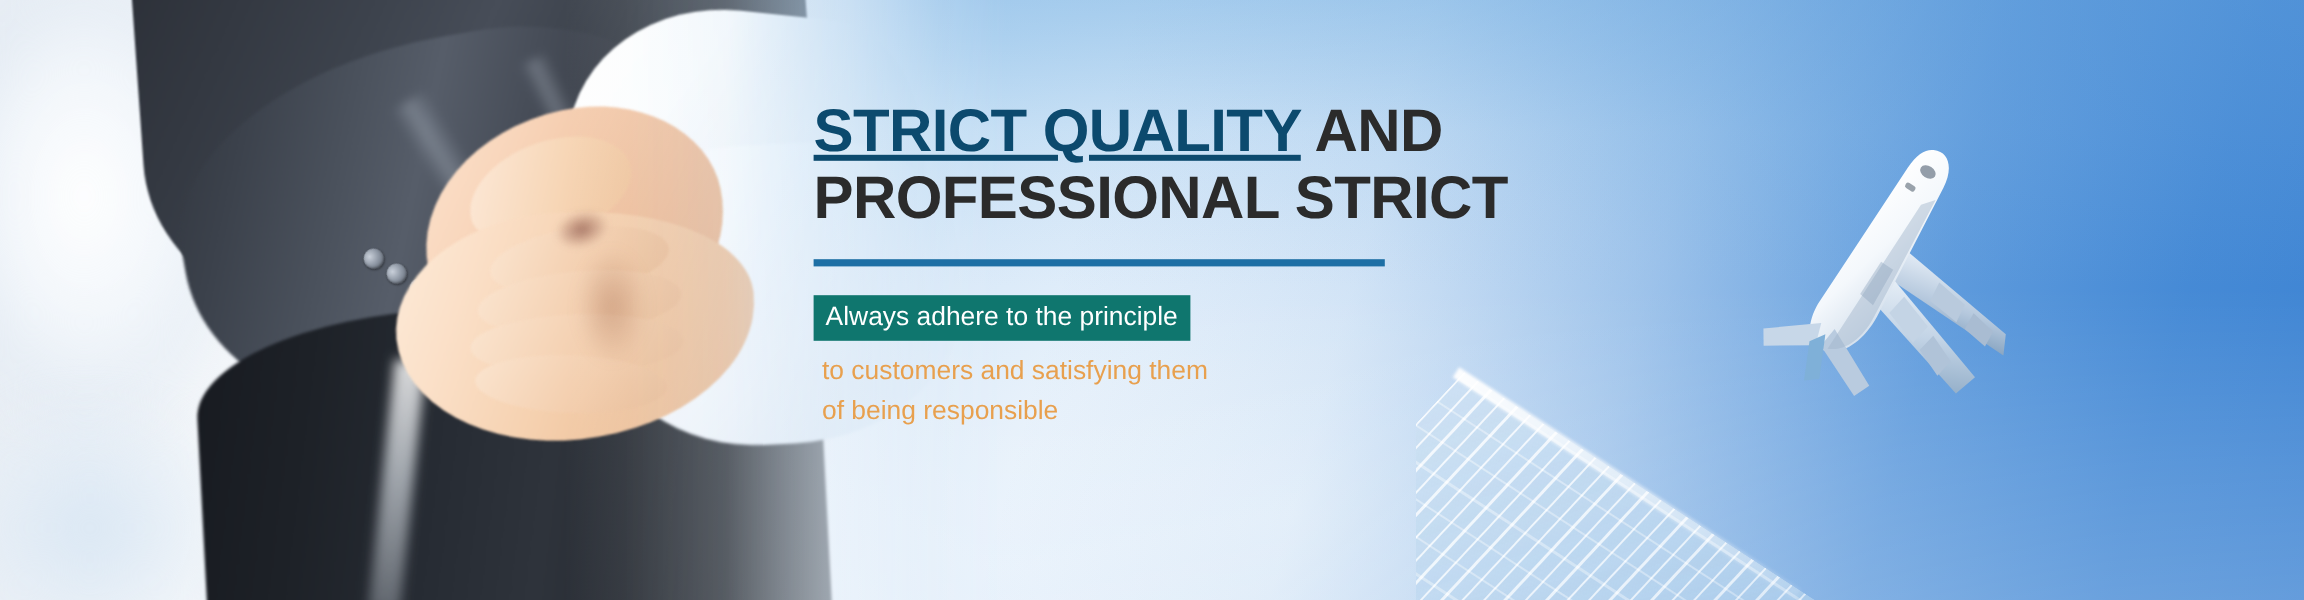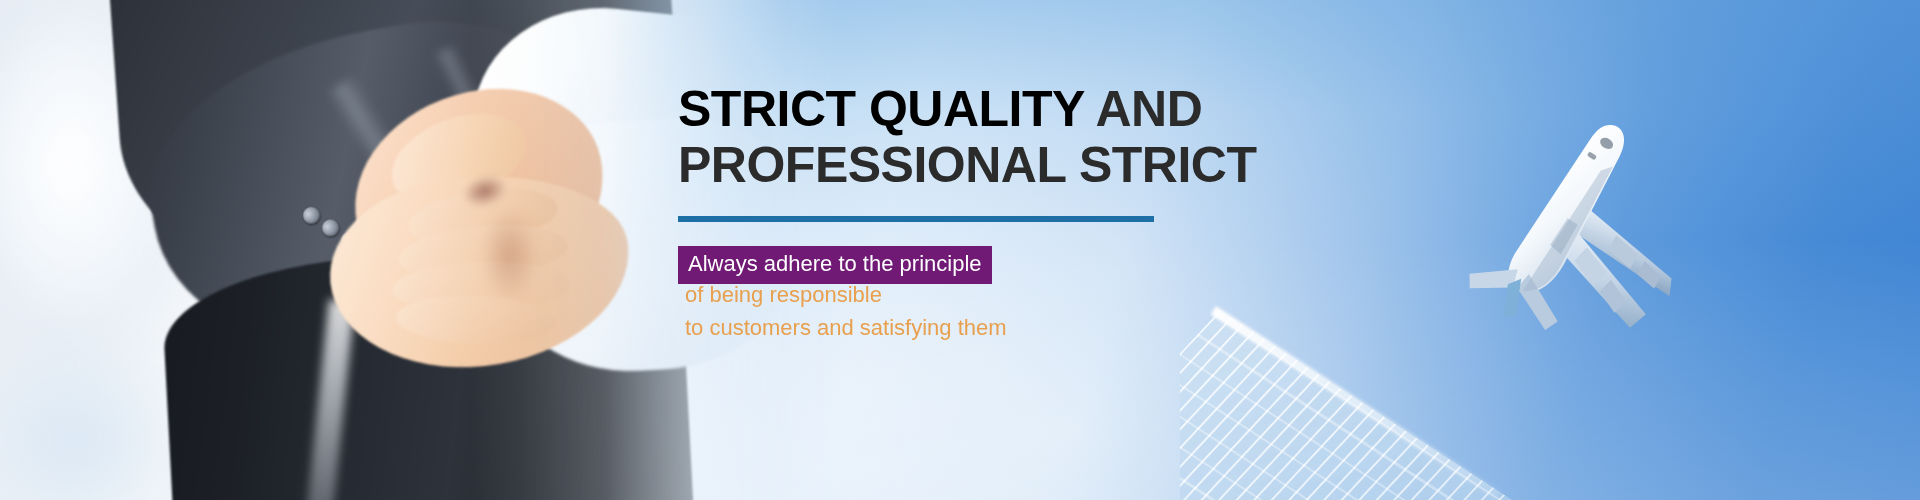--- a/index.html
+++ b/index.html
@@ -287,21 +287,21 @@
     width:760px;
   }
   .headline {
     font-size:50px;
     font-weight:bold;
     line-height:1.08;
     letter-spacing:-0.5px;
     color:#2b2b2b;
     white-space:nowrap;
   }
-  .headline .hl-accent { color:#000000; }
+  .headline .hl-accent { color:#0c4a6e;text-decoration:underline; }
   .headline .hl-dark   { color:#2b2b2b; }
   .headline-line2 { margin-top:2px; }
 
   .divider {
     margin-top:24px;
     width:476px; height:6px;
     background:#1d6fa5;
   }
 
   .sub {
@@ -309,24 +309,24 @@
   }
   .sub-line {
     font-size:22px;
     line-height:1.0;
     color:#e8a04e;
     white-space:nowrap;
     margin-bottom:11px;
   }
   .sub-line.highlight {
     display:inline-block;
-    background:#701a75;
+    background:#0f766e;
     color:#ffffff;
     padding:7px 10px 9px 10px;
-    margin-bottom:0;
+    margin-bottom:14px;
   }
   .sub-line.plain { padding-left:7px; }
 </style>
 </head>
 <body>
 
 <div id="banner">
 
   <div class="sky-base"></div>
   <div class="sky-blue-right"></div>
@@ -434,19 +434,19 @@
     <div class="headline">
       <span class="hl-accent">STRICT QUALITY</span><span class="hl-dark"> AND</span>
     </div>
 
     <div class="headline headline-line2">PROFESSIONAL STRICT</div>
 
     <div class="divider"></div>
 
     <div class="sub">
       <div class="sub-line highlight">Always adhere to the principle</div>
+      <div class="sub-line plain">to customers and satisfying them</div>
       <div class="sub-line plain">of being responsible</div>
-      <div class="sub-line plain">to customers and satisfying them</div>
     </div>
 
   </div>
 
 </div>
 
 </body></html>

